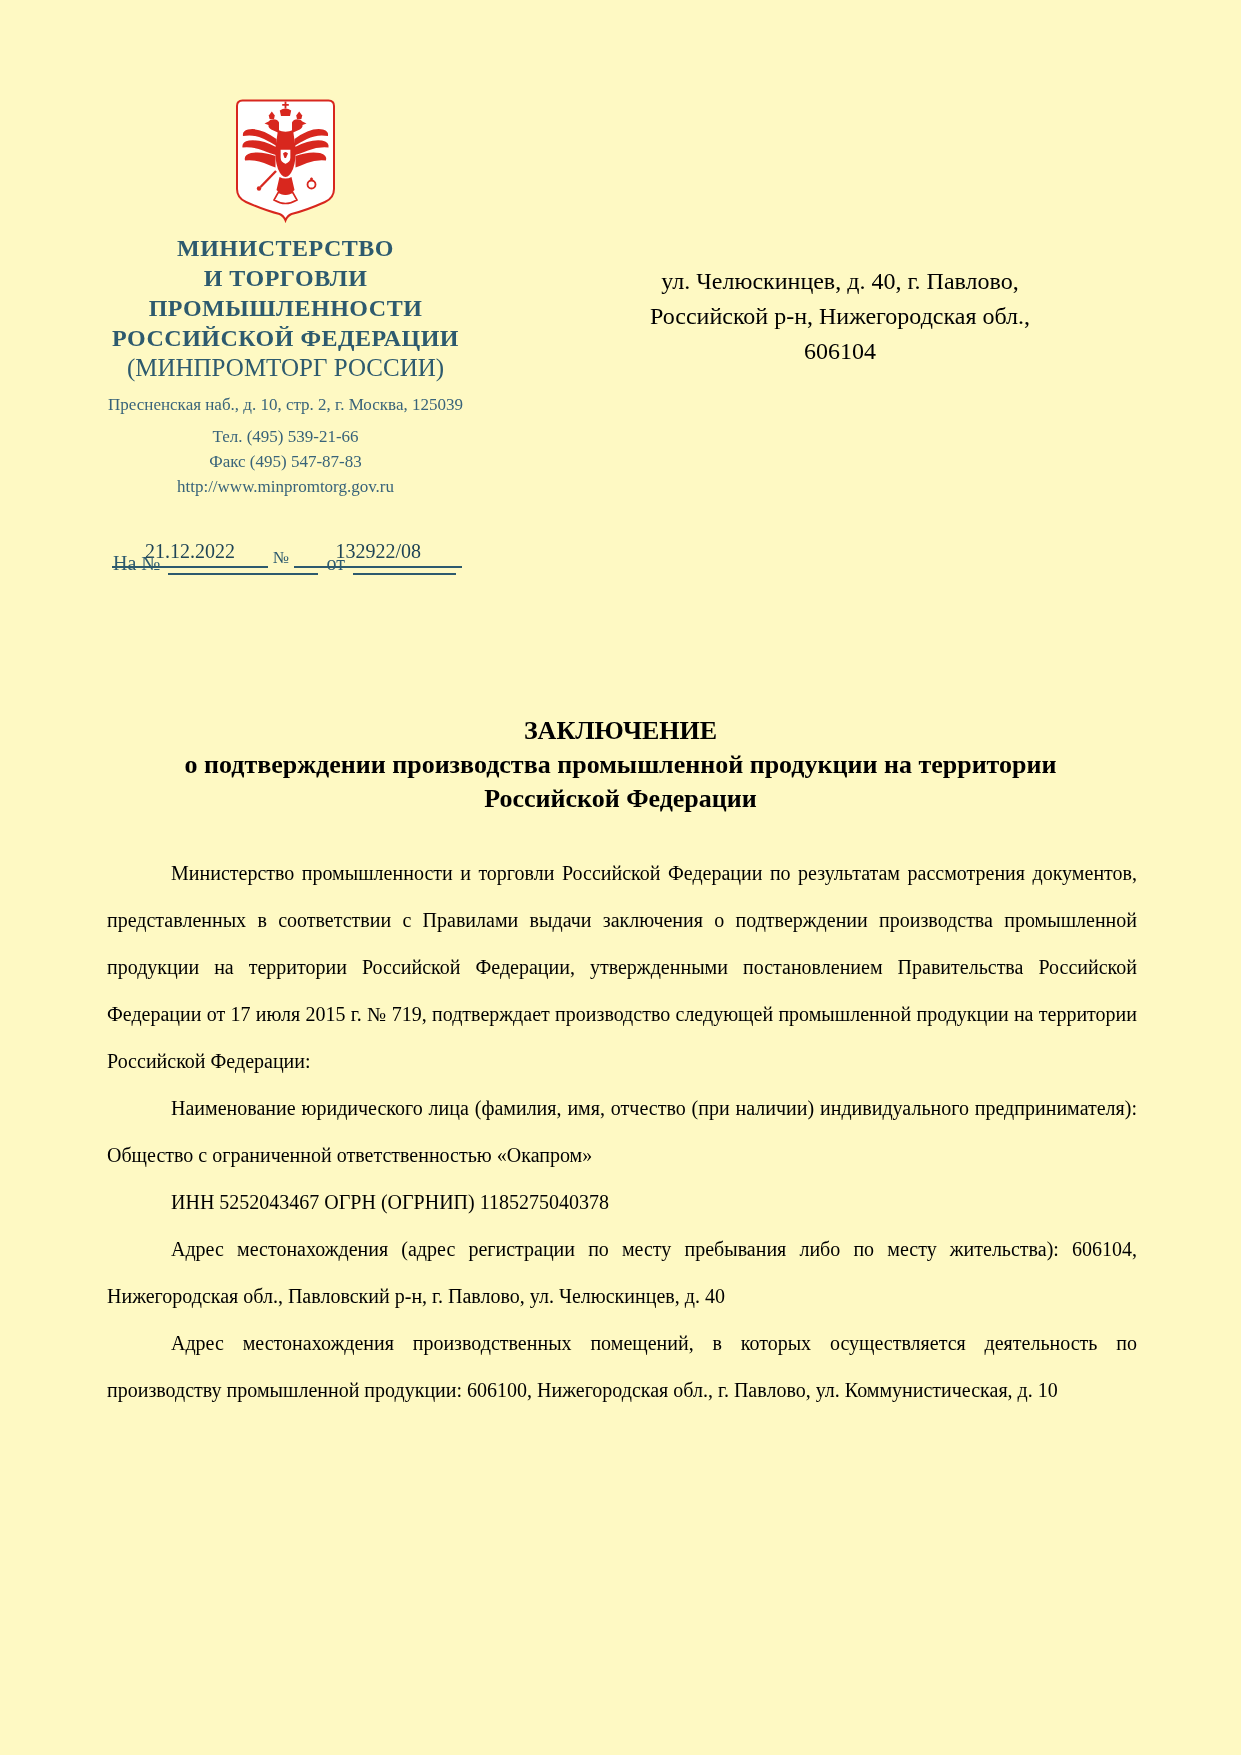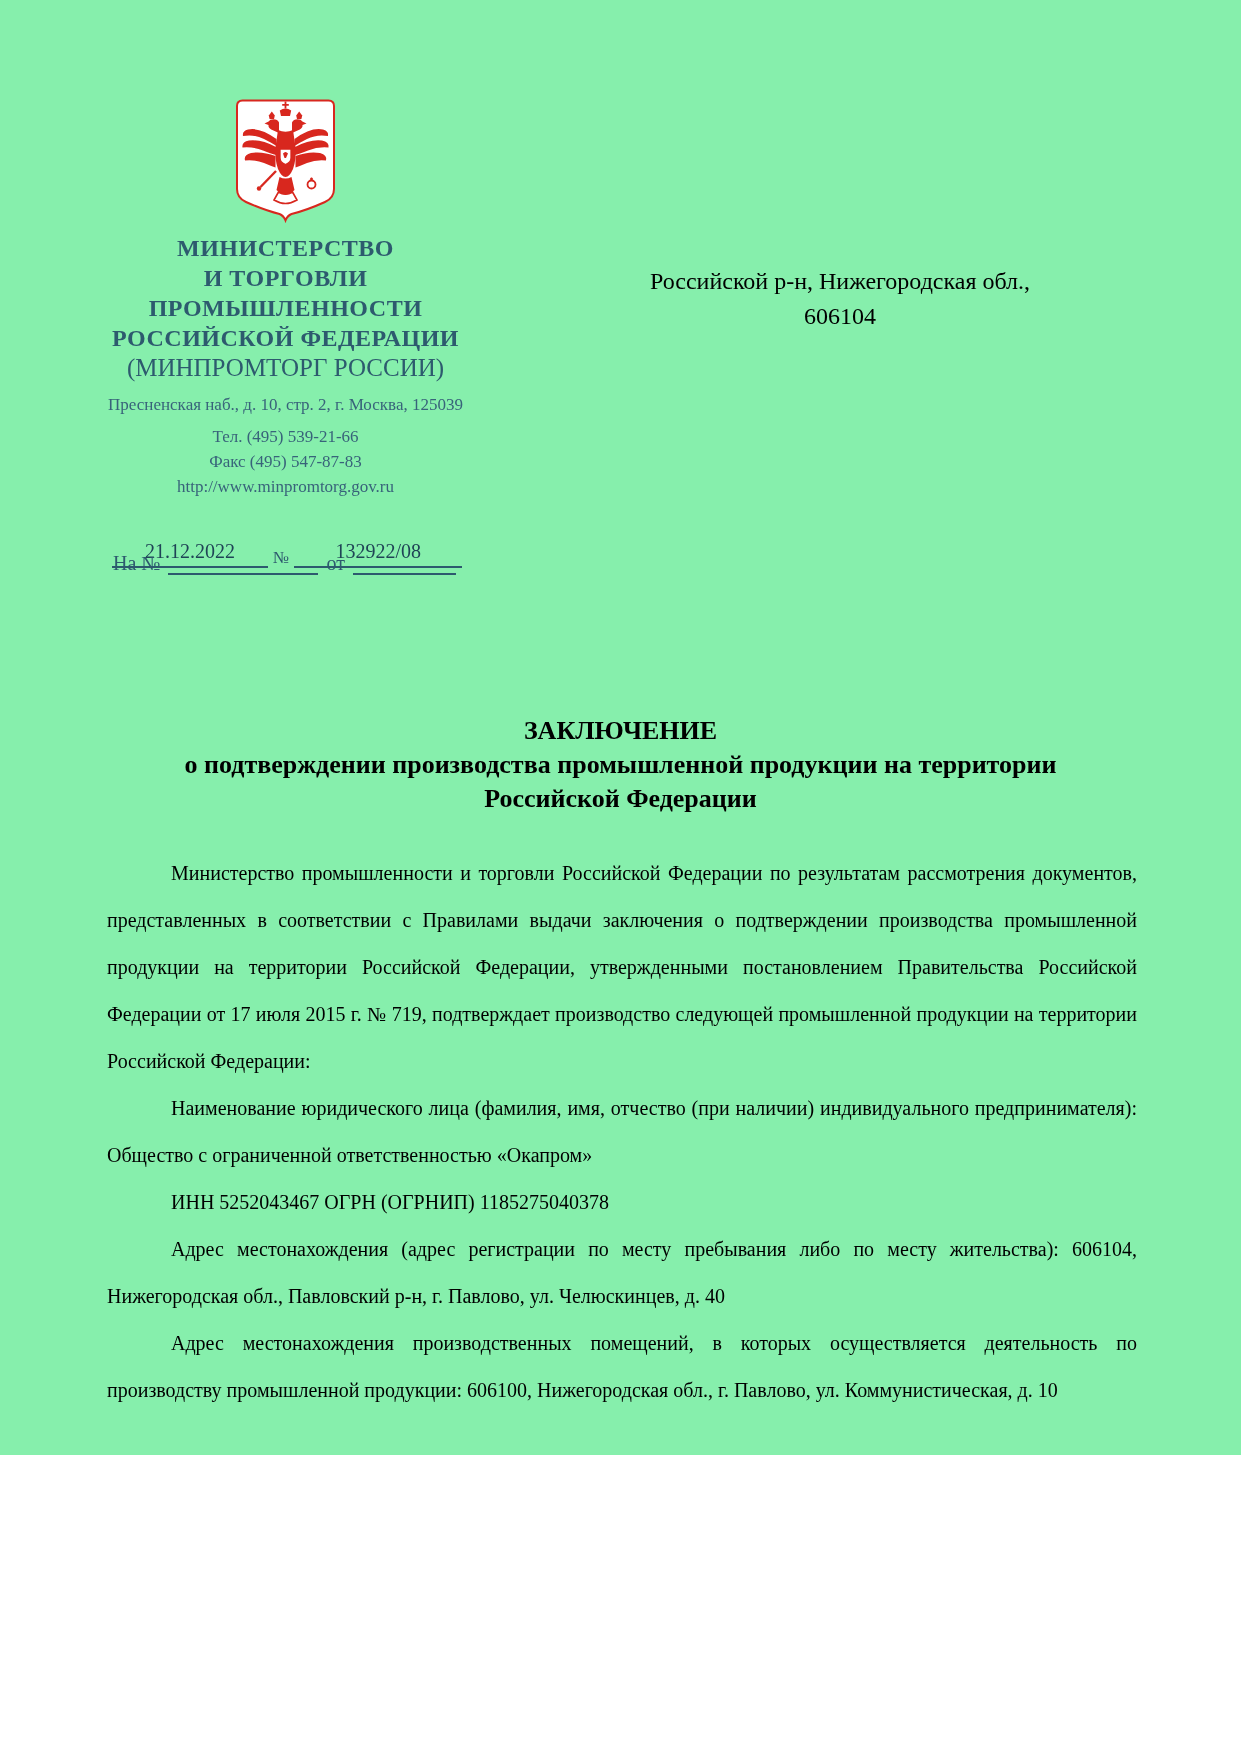--- a/index.html
+++ b/index.html
@@ -1,20 +1,20 @@
 <!DOCTYPE html>
 <html lang="ru"><head>
 <meta charset="utf-8">
 <style>
   html, body { margin: 0; padding: 0; background: #ffffff; }
   .page {
     position: relative;
     width: 1241px;
-    height: 1455px;
-    background: #86efac;
+    height: 1755px;
+    background: #fef9c3;
     font-family: "Liberation Serif", "DejaVu Serif", serif;
     color: #000;
     overflow: hidden;
   }
 
   
   .emblem {
     position: absolute;
     left: 233px;
     top: 97px;
@@ -179,20 +179,21 @@
     <span class="uline w-date">21.12.2022</span><span class="no-sign">№</span><span class="uline w-num">132922/08</span>
   </div>
 
   <div class="ref-row">
     <span>На №</span><span class="uline w-ref1"></span><span>от</span><span class="uline w-ref2"></span>
   </div>
 
   <div class="recipient">
     <div class="recipient-address">
 
+    <div>ул. Челюскинцев, д. 40, г. Павлово,</div>
         <div>Российской р-н, Нижегородская обл.,</div>
         <div>606104</div>
       </div>
   </div>
 
   <div class="doc-title">
     <div>ЗАКЛЮЧЕНИЕ</div>
     <div>о подтверждении производства промышленной продукции на территории</div>
     <div>Российской Федерации</div>
   </div>

